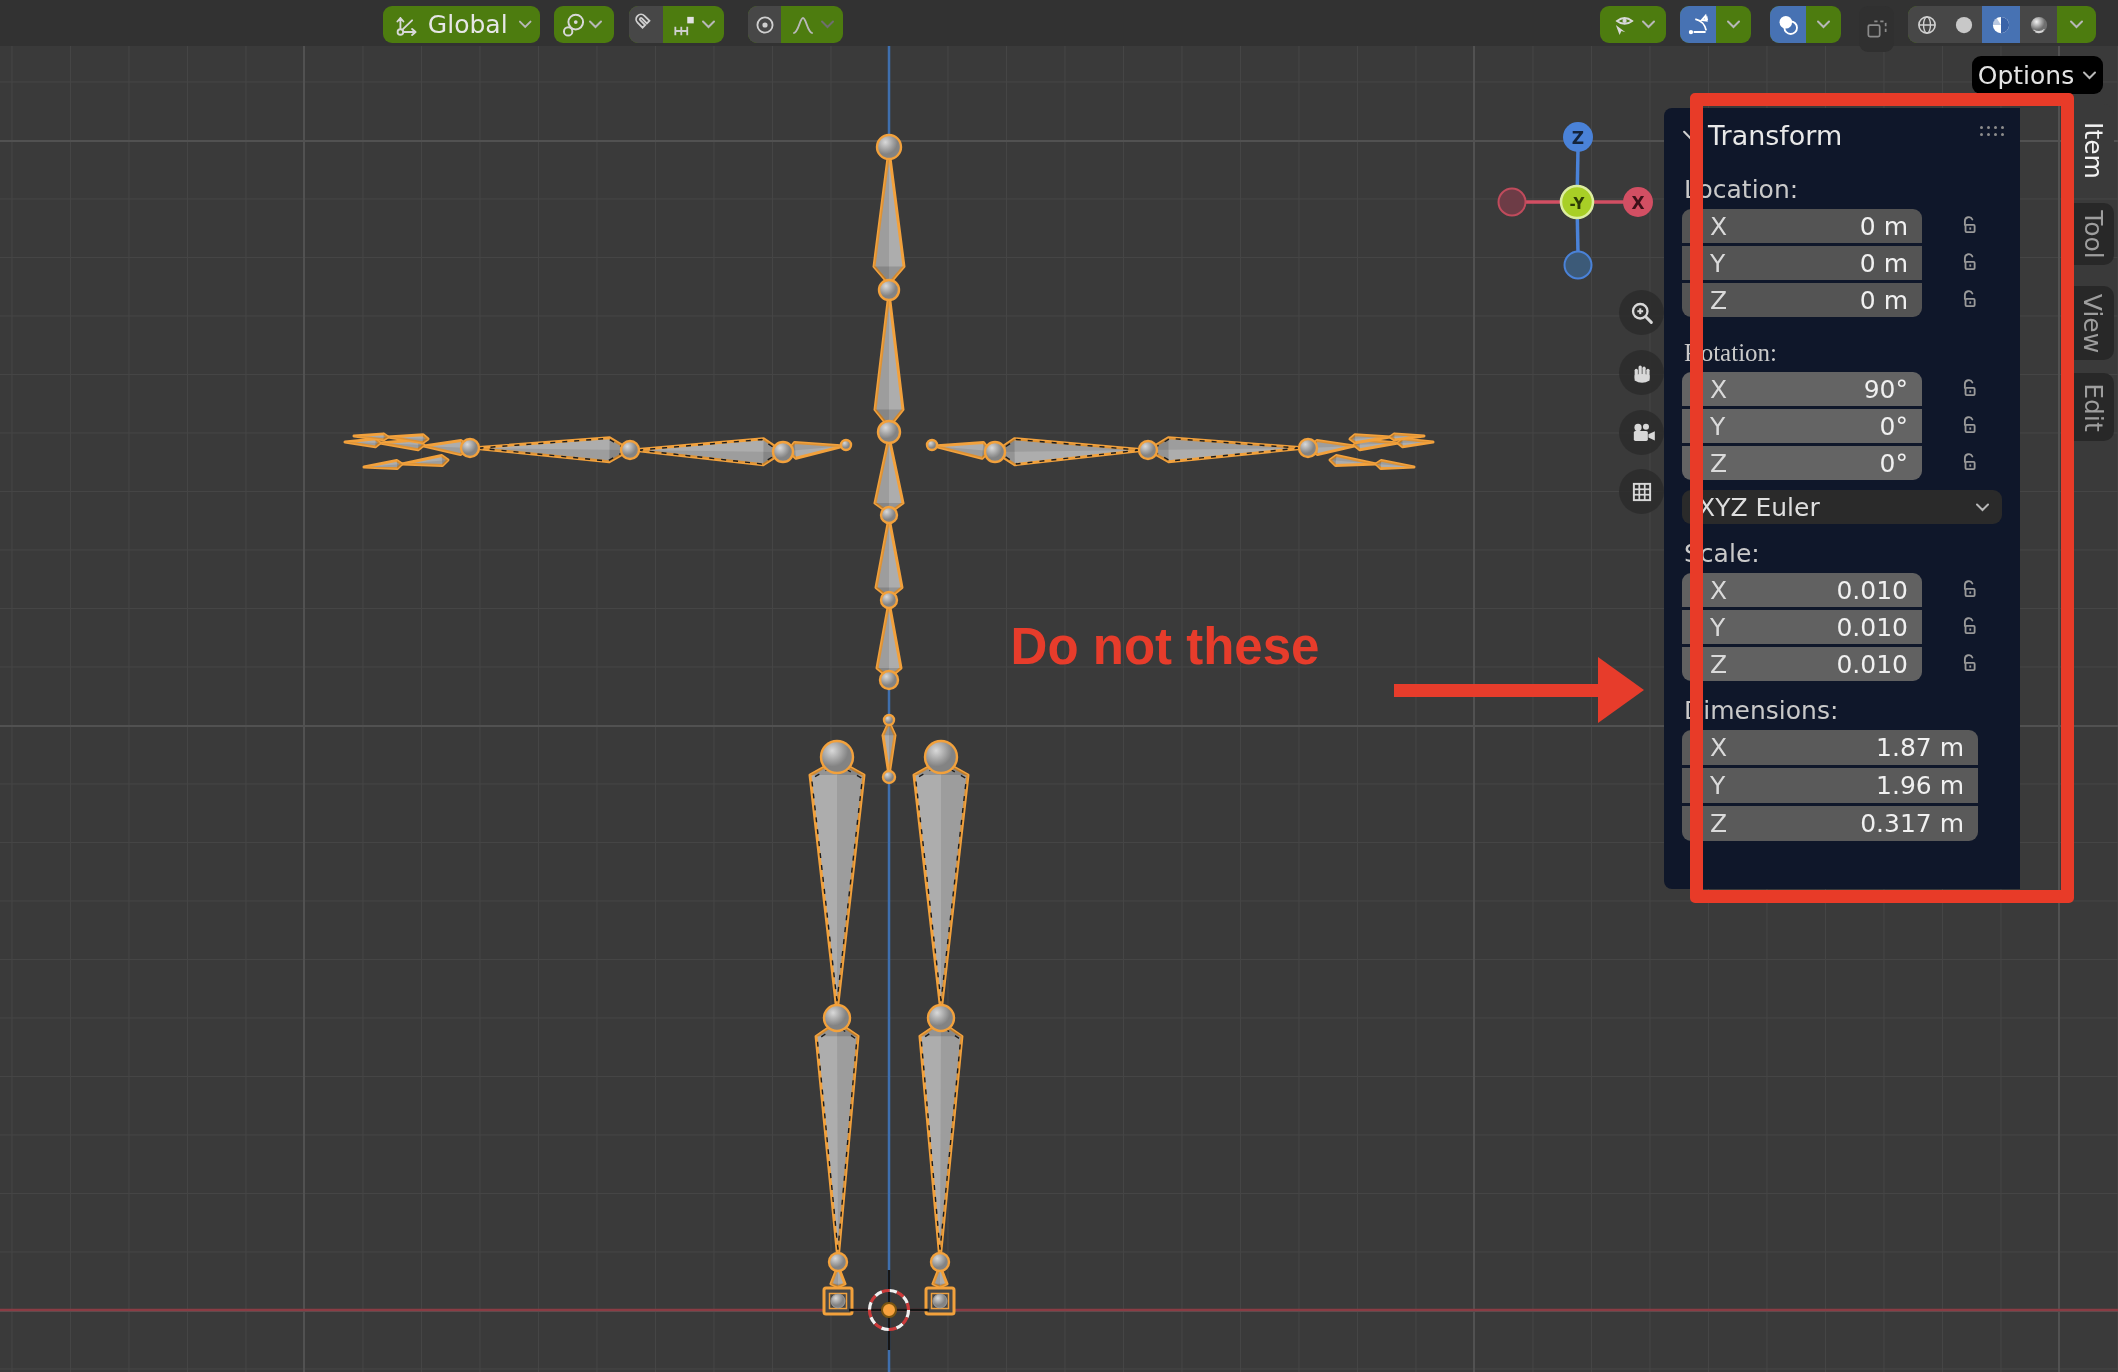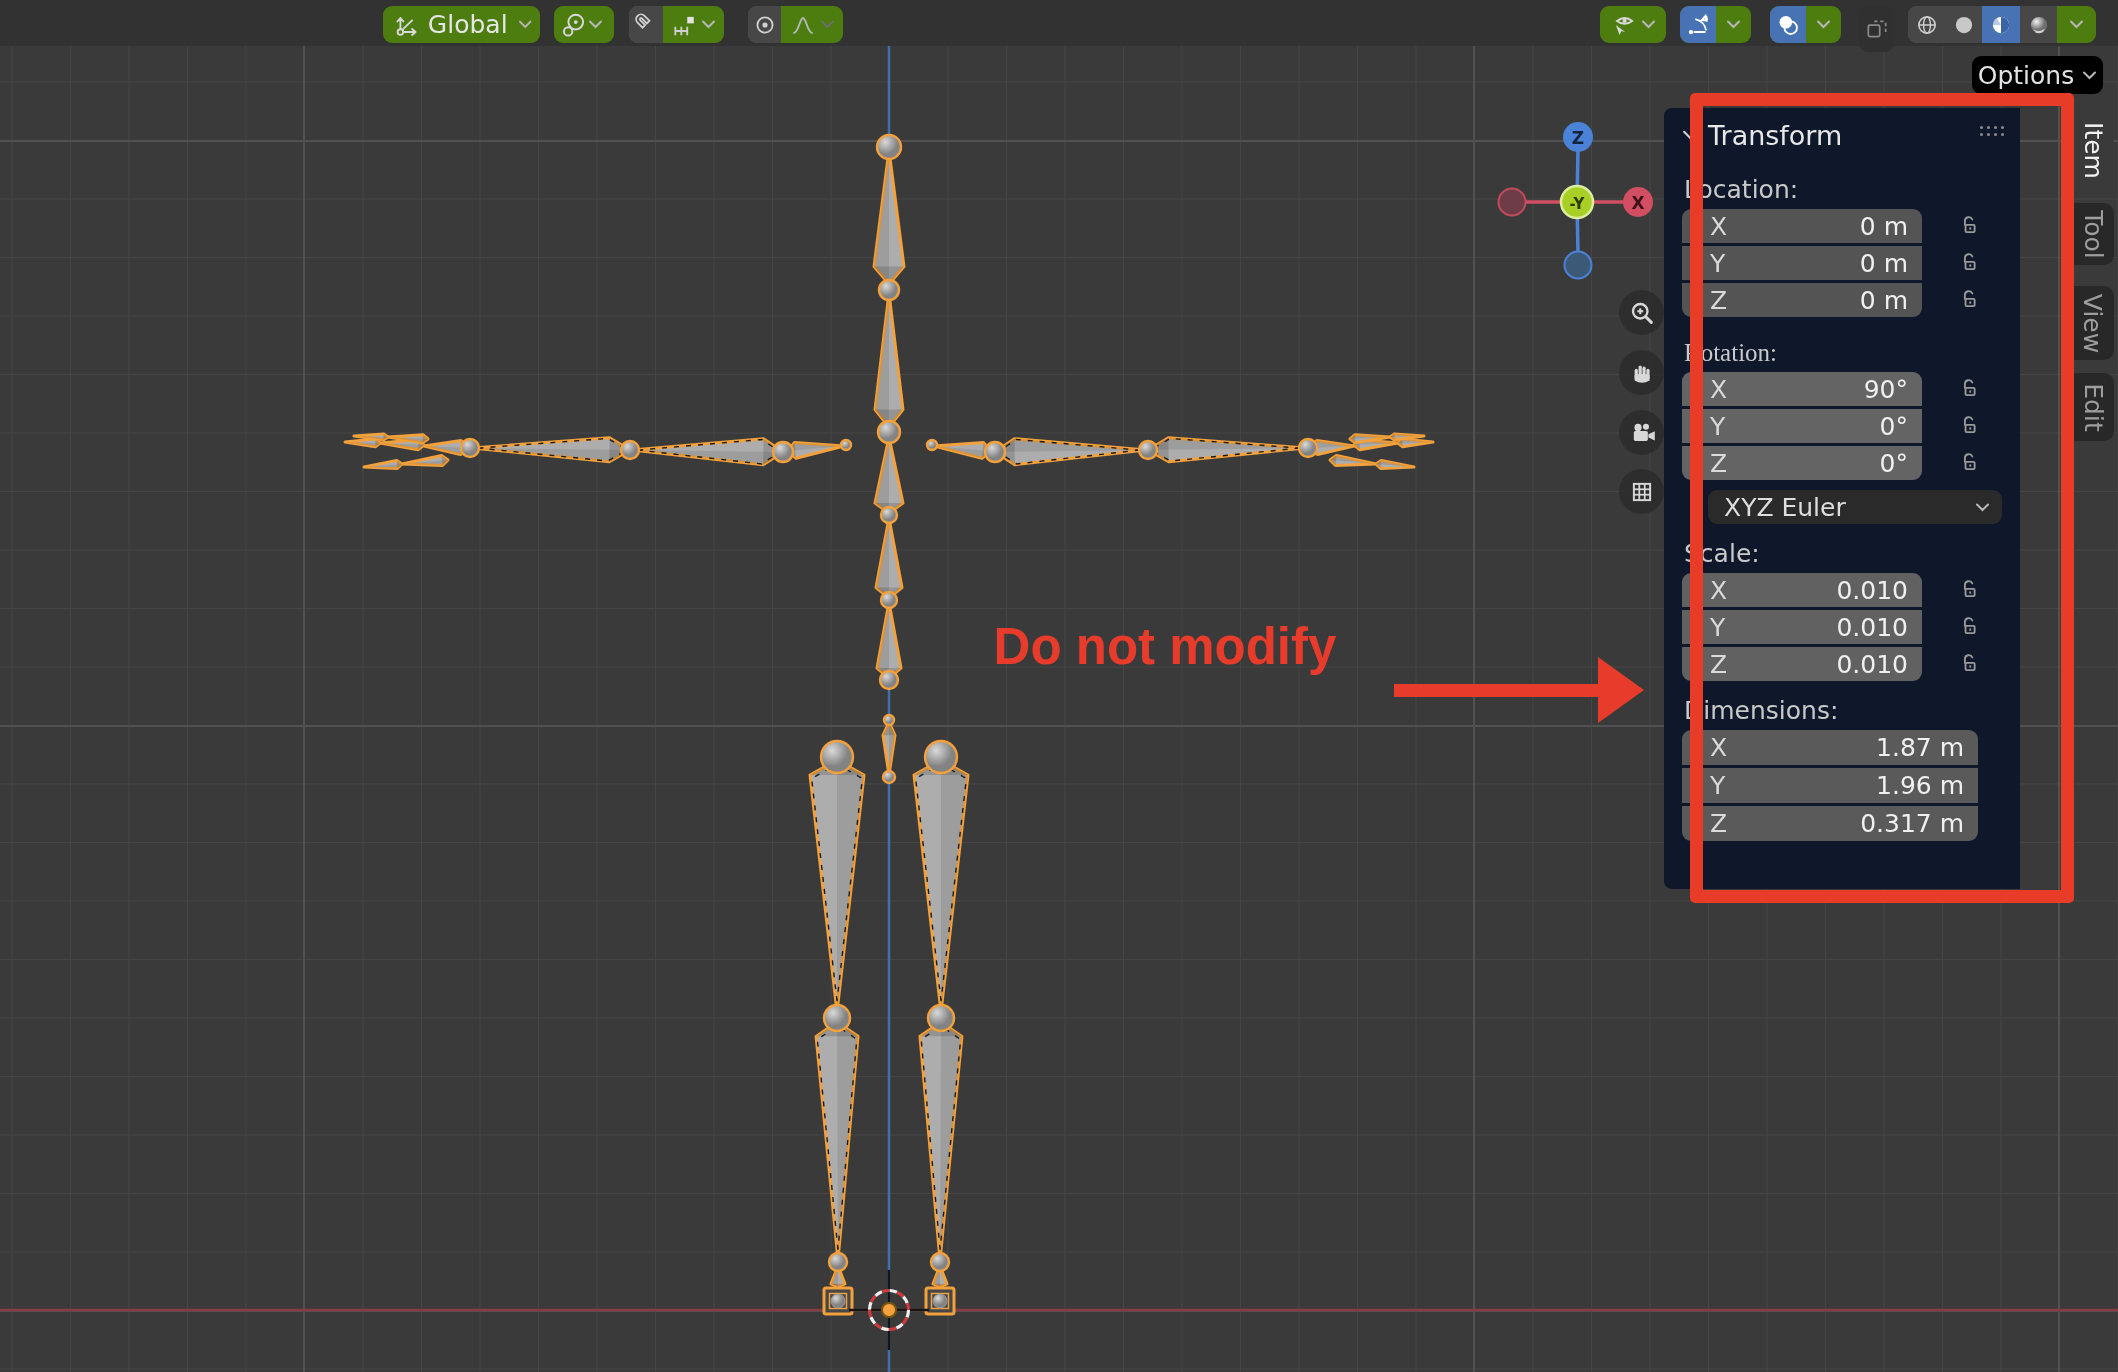--- a/index.html
+++ b/index.html
@@ -49,21 +49,21 @@
   .rows.full{width:296px;}
   .field-row{height:34px;display:flex;align-items:center;justify-content:space-between;
     padding:0 14px 0 28px;font-size:25px;color:#e8e8e8;}
   .field-row.dim{height:35px;}
   .row-loc{background:#545454;} .row-rot{background:#646464;}
   .row-scale{background:#616161;} .row-dim{background:#5a5a5a;}
   .axisl{color:#dadada;} .val{color:#f0f0f0;}
   .locks{display:flex;flex-direction:column;gap:3px;margin-left:30px;}
   .locks .lk{width:34px;height:34px;display:flex;align-items:center;justify-content:center;}
   .euler{margin-top:10px;height:34px;background:#2a2a2a;border-radius:9px;display:flex;
-    align-items:center;justify-content:space-between;padding:0 12px 0 16px;font-size:25px;color:#dedede;margin-left:26px;}
+    align-items:center;justify-content:space-between;padding:0 12px 0 16px;font-size:25px;color:#dedede;}
   
   #redbox{position:absolute;left:1690px;top:93px;width:384px;height:810px;box-sizing:border-box;
     border:13px solid #e83b28;border-radius:5px;z-index:4;pointer-events:none;}
   #note{position:absolute;left:935px;top:608px;width:460px;text-align:center;z-index:2;
     font-family:"Liberation Sans",sans-serif;font-weight:700;font-size:51px;line-height:77px;}
   #arrow-shaft{position:absolute;left:1394px;top:684px;width:206px;height:13px;z-index:2;}
   #arrow-head{position:absolute;left:1598px;top:657px;width:0;height:0;z-index:2;
     border-top:33px solid transparent;border-bottom:33px solid transparent;border-left:46px solid #e73c2b;}
   
   #gizmo{position:absolute;left:1497px;top:120px;z-index:2;}
@@ -222,21 +222,21 @@
     <g>
       <line x1="849" y1="1310" x2="929" y2="1310" stroke="#151515" stroke-width="2.5"></line>
       <line x1="889" y1="1270" x2="889" y2="1350" stroke="#151515" stroke-width="2.5"></line>
       <circle cx="889" cy="1310" r="19.5" fill="none" stroke="#f0f0f0" stroke-width="3.2" stroke-dasharray="7.65 7.65"></circle>
       <circle cx="889" cy="1310" r="19.5" fill="none" stroke="#cc3b3b" stroke-width="3.2" stroke-dasharray="7.65 7.65" stroke-dashoffset="7.65"></circle>
       <circle cx="889" cy="1310" r="7" fill="#f7a23e" stroke="#7a5510" stroke-width="2"></circle>
     </g>
   </svg>
 
 <div id="note" style="color: rgb(231, 60, 43);">
-  <div>Do not modify</div>
+  <div>Do not these</div>
 </div>
 <div id="arrow-shaft" style="background: rgb(231, 60, 43);"></div>
 <div id="arrow-head" style="border-left-color: rgb(231, 60, 43);"></div>
 
 <svg id="gizmo" width="170" height="170" viewBox="0 0 170 170">
   <line x1="80" y1="82" x2="81" y2="30" stroke="#4a82d8" stroke-width="3.5"></line>
   <line x1="80" y1="82" x2="81" y2="133" stroke="#4a82d8" stroke-width="3.5"></line>
   <line x1="80" y1="82" x2="128" y2="82" stroke="#d24f63" stroke-width="3.5"></line>
   <line x1="80" y1="82" x2="28" y2="82" stroke="#d24f63" stroke-width="3.5"></line>
   <circle cx="81" cy="17" r="15" fill="#4a82d8"></circle>

